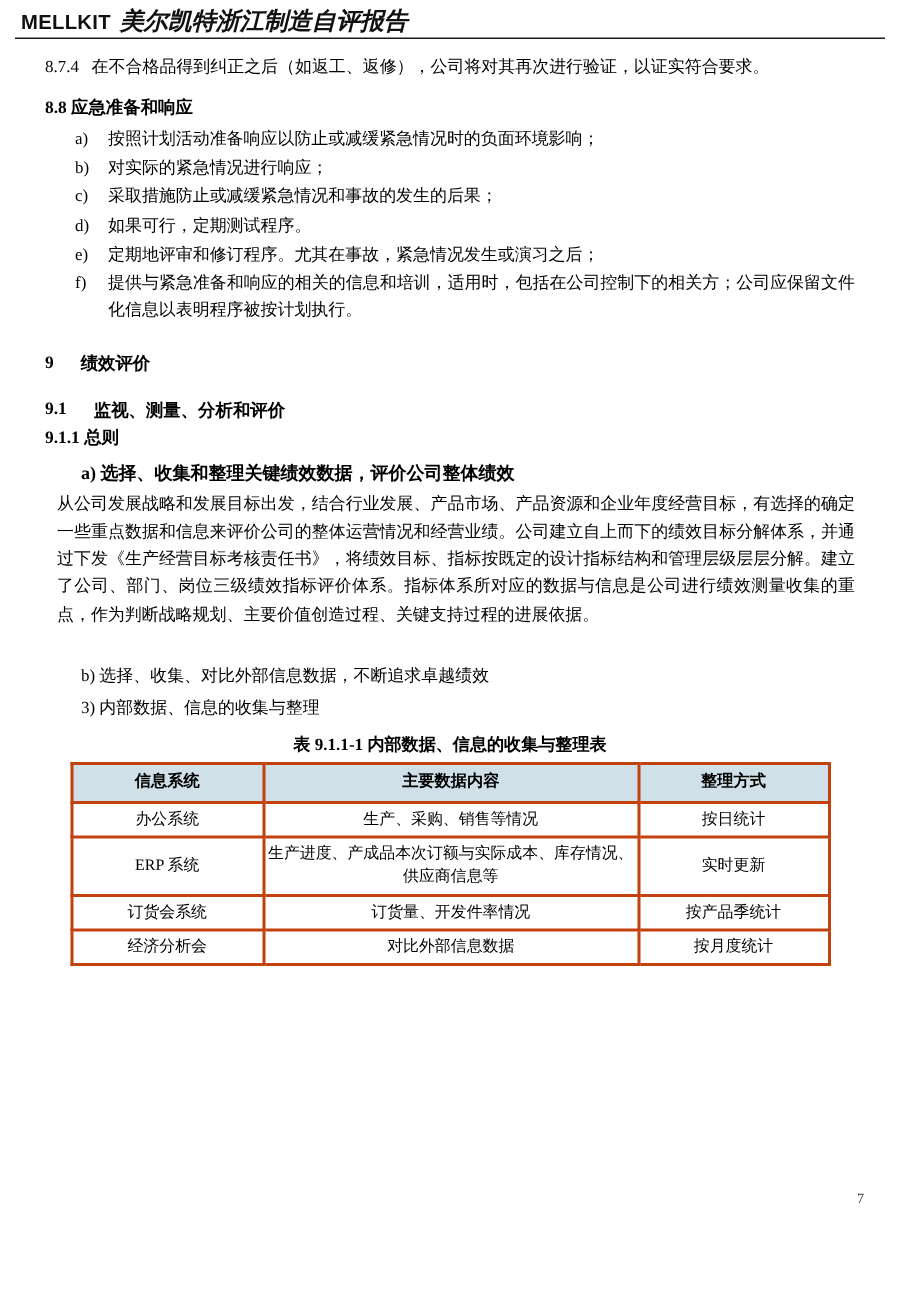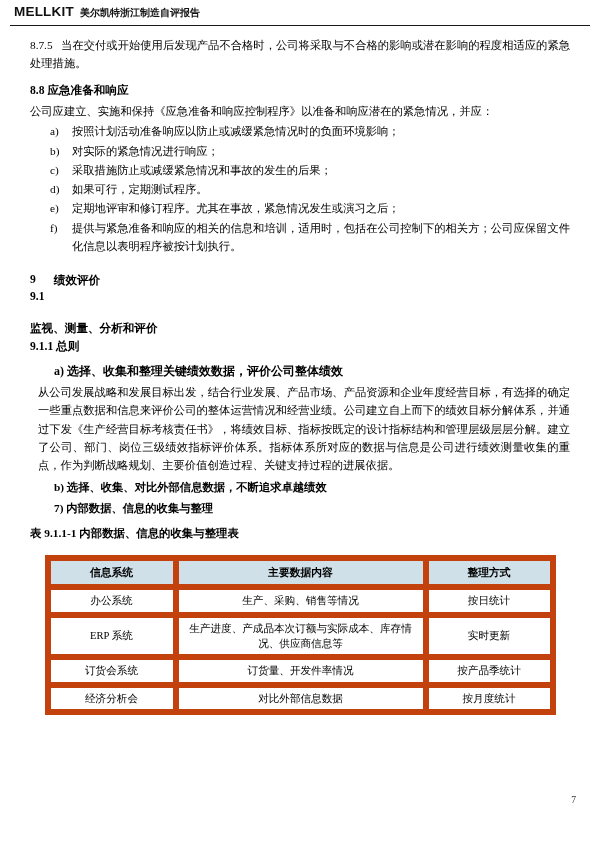--- a/index.html
+++ b/index.html
@@ -34,23 +34,24 @@
   }
   .brand-logo {
     font-family: "Liberation Sans", sans-serif;
     font-weight: bold;
     font-size: 13.5px;
     letter-spacing: 0.2px;
     color: #111;
   }
   .brand-title {
     font-family: "Liberation Sans", sans-serif;
-    font-size: 10px;
+    font-size: 16px;
     font-weight: bold;
     color: #111;
+    font-style: italic;
   }
   .header-rule {
     position: absolute;
     left: 10px;
     right: 10px;
     bottom: 0;
     height: 1px;
     background: #1a1a1a;
   }
   
@@ -101,42 +102,43 @@
     flex: 1 1 auto;
     text-align: justify;
   }
   .sub-head {
     font-weight: bold;
     font-size: 12px;
     margin: 6px 0 2px 24px;
     line-height: 1.6;
   }
   .sub-head2 {
-    font-weight: bold;
+    font-weight: normal;
     font-size: 11.3px;
-    margin: 4px 0 2px 24px;
+    margin: 23px 0 2px 24px;
     line-height: 1.6;
   }
   .body-indent {
     margin-left: 8px;
     text-align: justify;
   }
   .table-caption {
+    text-align: center;
     font-weight: bold;
     font-size: 11.4px;
-    margin: 8px 0 14px 0;
+    margin: 8px 0 4px 0;
   }
   table.data {
     border-collapse: collapse;
     width: 505px;
     margin: 0 auto;
     table-layout: fixed;
   }
   table.data th, table.data td {
-    border: 6px solid #c2410c;
+    border: 2px solid #c2410c;
     font-size: 10.6px;
     text-align: center;
     padding: 3px 2px;
     line-height: 1.45;
     vertical-align: middle;
   }
   table.data thead th {
     background: #cfe0e8;
     font-weight: bold;
     font-size: 10.8px;
@@ -162,30 +164,29 @@
   <div class="doc-header">
     <div class="brand-row">
       <span class="brand-logo">MELLKIT</span>
       <span class="brand-title">美尔凯特浙江制造自评报告</span>
     </div>
     <div class="header-rule"></div>
   </div>
 
   <div class="content">
 
-
     <p class="para">
-      <span>8.7.5</span>
+      <span>8.7.4</span>
       &nbsp;
-      <span>当在交付或开始使用后发现产品不合格时，公司将采取与不合格的影响或潜在影响的程度相适应的紧急处理措施。</span>
+      <span>在不合格品得到纠正之后（如返工、返修），公司将对其再次进行验证，以证实符合要求。</span>
     </p>
 
+
     <div class="sec-head">8.8 应急准备和响应</div>
 
-    <p class="para">公司应建立、实施和保持《应急准备和响应控制程序》以准备和响应潜在的紧急情况，并应：</p>
 
     <ul class="list">
       <li>
         <span class="marker">a)</span>
         <span class="txt">按照计划活动准备响应以防止或减缓紧急情况时的负面环境影响；</span>
       </li>
       <li>
         <span class="marker">b)</span>
         <span class="txt">对实际的紧急情况进行响应；</span>
       </li>
@@ -205,34 +206,34 @@
         <span class="marker">f)</span>
         <span class="txt">提供与紧急准备和响应的相关的信息和培训，适用时，包括在公司控制下的相关方；公司应保留文件化信息以表明程序被按计划执行。</span>
       </li>
     </ul>
 
     <div class="sec-num-row" style="margin-top:18px;">
       <span>9</span>
       <span>绩效评价</span>
     </div>
 
-    <div class="sec-num-row" style="margin-top:2px;flex-direction:column;">
+    <div class="sec-num-row" style="margin-top:16px;">
       <span>9.1</span>
       <span>监视、测量、分析和评价</span>
     </div>
 
     <div class="sec-head" style="margin-top:2px;">9.1.1 总则</div>
 
     <div class="sub-head">a) 选择、收集和整理关键绩效数据，评价公司整体绩效</div>
 
     <p class="para body-indent">从公司发展战略和发展目标出发，结合行业发展、产品市场、产品资源和企业年度经营目标，有选择的确定一些重点数据和信息来评价公司的整体运营情况和经营业绩。公司建立自上而下的绩效目标分解体系，并通过下发《生产经营目标考核责任书》，将绩效目标、指标按既定的设计指标结构和管理层级层层分解。建立了公司、部门、岗位三级绩效指标评价体系。指标体系所对应的数据与信息是公司进行绩效测量收集的重点，作为判断战略规划、主要价值创造过程、关键支持过程的进展依据。</p>
 
     <div class="sub-head2">b) 选择、收集、对比外部信息数据，不断追求卓越绩效</div>
 
-    <div class="sub-head2" style="margin-top:3px;">7) 内部数据、信息的收集与整理</div>
+    <div class="sub-head2" style="margin-top:3px;">3) 内部数据、信息的收集与整理</div>
 
     <div class="table-caption">表 9.1.1-1 内部数据、信息的收集与整理表</div>
 
     <table class="data">
       <colgroup>
         <col class="col-a">
         <col class="col-b">
         <col class="col-c">
       </colgroup>
       <thead>

